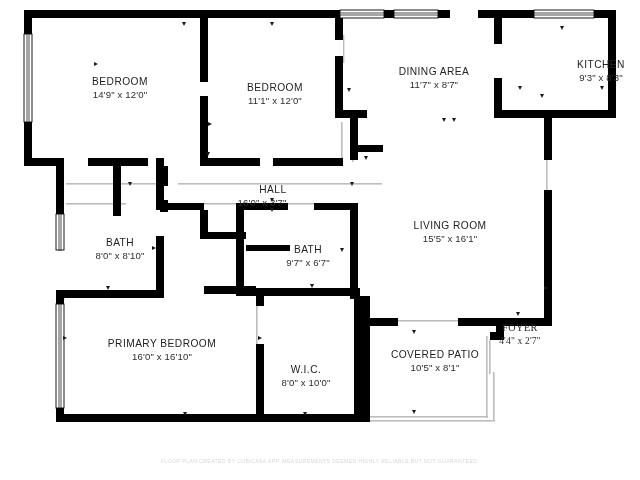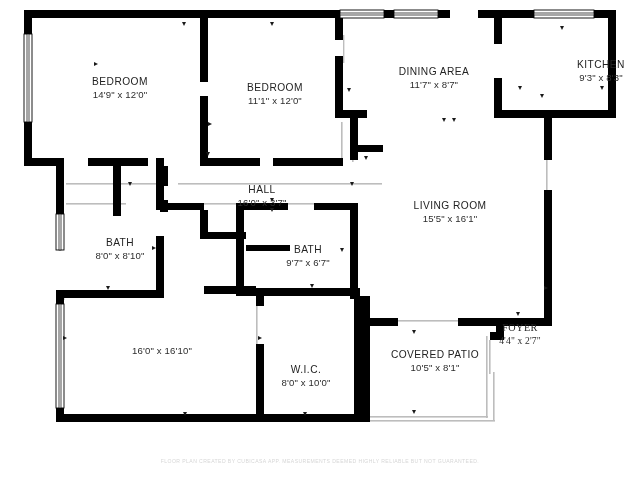--- a/index.html
+++ b/index.html
@@ -257,41 +257,42 @@
   <div class="room-label" style="left:434px; top:78px;">
     <span class="room-name">DINING AREA</span>
     <span class="room-dims">11'7" x 8'7"</span>
   </div>
 
   <div class="room-label" style="left:557px; top:71px;margin-left:44px;">
     <span class="room-name">KITCHEN</span>
     <span class="room-dims">9'3" x 8'3"</span>
   </div>
 
-  <div class="room-label" style="left:262px; top:196px;">
+  <div class="room-label" style="left:262px; top:196px;text-align:right;">
     <span class="room-name">HALL</span>
     <span class="room-dims">16'0" x 3'7"</span>
   </div>
 
-  <div class="room-label" style="left:450px; top:212px;text-align:center;">
+  <div class="room-label" style="left:450px; top:232px;text-align:center;">
     <span class="room-name">LIVING ROOM</span>
     <span class="room-dims">15'5" x 16'1"</span>
   </div>
 
   <div class="room-label" style="left:120px; top:249px;">
     <span class="room-name">BATH</span>
     <span class="room-dims">8'0" x 8'10"</span>
   </div>
 
   <div class="room-label" style="left:308px; top:256px;">
     <span class="room-name">BATH</span>
     <span class="room-dims">9'7" x 6'7"</span>
   </div>
 
   <div class="room-label" style="left:162px; top:350px;">
+    <span class="room-name">PRIMARY BEDROOM</span>
     <span class="room-dims">16'0" x 16'10"</span>
   </div>
 
   <div class="room-label" style="left:306px; top:376px;">
     <span class="room-name">W.I.C.</span>
     <span class="room-dims">8'0" x 10'0"</span>
   </div>
 
   <div class="room-label" style="left:415px; top:361px;padding-left:40px;">
     <span class="room-name">COVERED PATIO</span>

